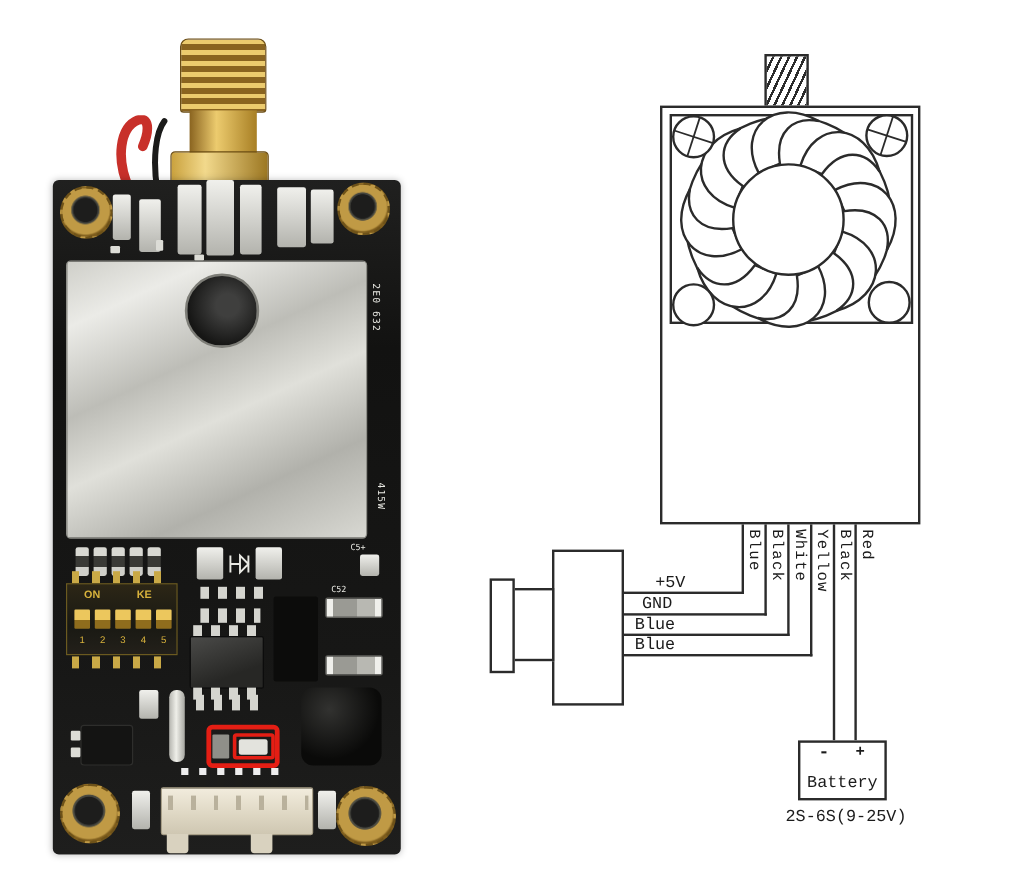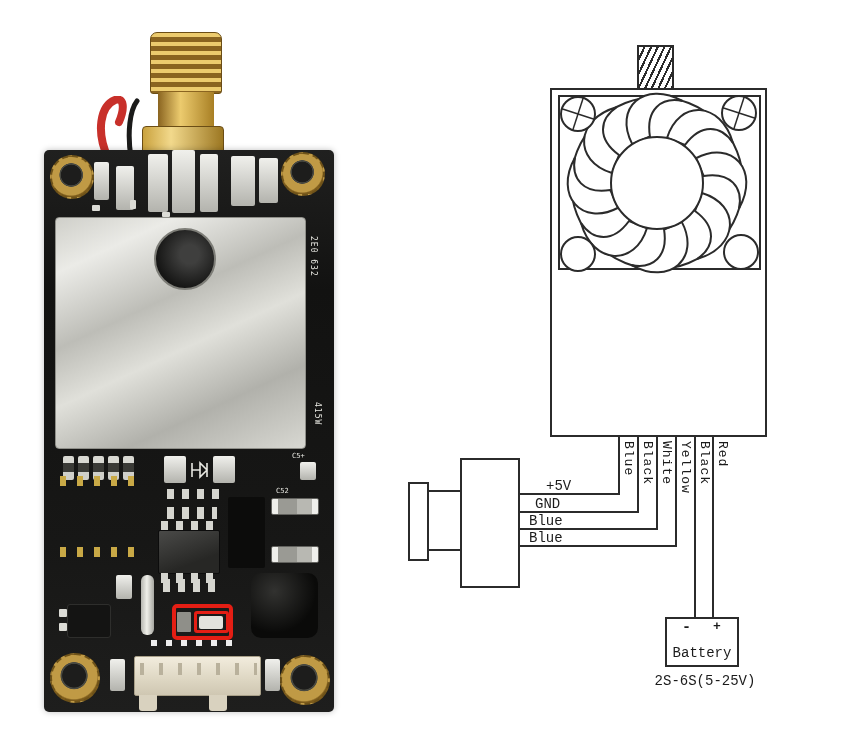--- a/index.html
+++ b/index.html
@@ -132,20 +132,34 @@
     </svg>
     <div class="pad" style="left:300px;top:462px;width:16px;height:18px;"></div>
     <span class="silk" style="left:292px;top:452px;">C5+</span>
     <span class="silk" style="left:276px;top:487px;">C52</span>
 
     <div class="pad-strip" style="left:167px;top:489px;width:56px;height:10px;"></div>
     <div class="pad-strip" style="left:167px;top:507px;width:50px;height:12px;"></div>
     <div class="pad-strip" style="left:163px;top:579px;width:60px;height:13px;"></div>
 
     <div class="pin-strip" style="left:60px;top:476px;width:84px;"></div>
+    <div class="dip">
+      <span class="dip-txt" style="left:14px;">ON</span>
+      <span class="dip-txt" style="left:58px;">KE</span>
+      <div class="dip-sw" style="left:6px;"></div>
+      <div class="dip-sw" style="left:23px;"></div>
+      <div class="dip-sw" style="left:40px;"></div>
+      <div class="dip-sw" style="left:57px;"></div>
+      <div class="dip-sw" style="left:74px;"></div>
+      <span class="dip-num" style="left:6px;">1</span>
+      <span class="dip-num" style="left:23px;">2</span>
+      <span class="dip-num" style="left:40px;">3</span>
+      <span class="dip-num" style="left:57px;">4</span>
+      <span class="dip-num" style="left:74px;">5</span>
+    </div>
     <div class="pin-strip" style="left:60px;top:547px;width:84px;"></div>
 
     <div class="pad-strip" style="left:161px;top:521px;width:56px;height:10px;"></div>
     <div class="soic"></div>
     <div class="pad-strip" style="left:161px;top:573px;width:56px;height:10px;"></div>
 
     <div class="abs" style="left:228px;top:497px;width:37px;height:71px;background:#0c0c0b;border-radius:2px;"></div>
     <div class="tant" style="left:271px;top:498px;"></div>
     <div class="tant" style="left:271px;top:546px;"></div>
     <div class="abs" style="left:251px;top:573px;width:67px;height:65px;border-radius:10px;background:radial-gradient(circle at 35% 28%,#323230,#0a0a09 65%);"></div>
@@ -254,15 +268,15 @@
     <span class="dg-label" style="left:166px;top:479px;">+5V</span>
     <span class="dg-label" style="left:155px;top:497px;">GND</span>
     <span class="dg-label" style="left:149px;top:514px;">Blue</span>
     <span class="dg-label" style="left:149px;top:531px;">Blue</span>
 
     <div class="battery-box" style="left:285px;top:617px;width:74px;height:50px;">
       <span class="sign" style="left:15px;">-</span>
       <span class="sign" style="left:46px;font-size:13px;">+</span>
       <span class="battery-name">Battery</span>
     </div>
-    <span class="dg-label" style="left:263px;top:674px;width:124px;text-align:center;font-size:14px;">2S-6S(5-25V)</span>
+    <span class="dg-label" style="left:263px;top:674px;width:124px;text-align:center;font-size:14px;">2S-6S(9-25V)</span>
   </div>
 </div>
 
 </body></html>

